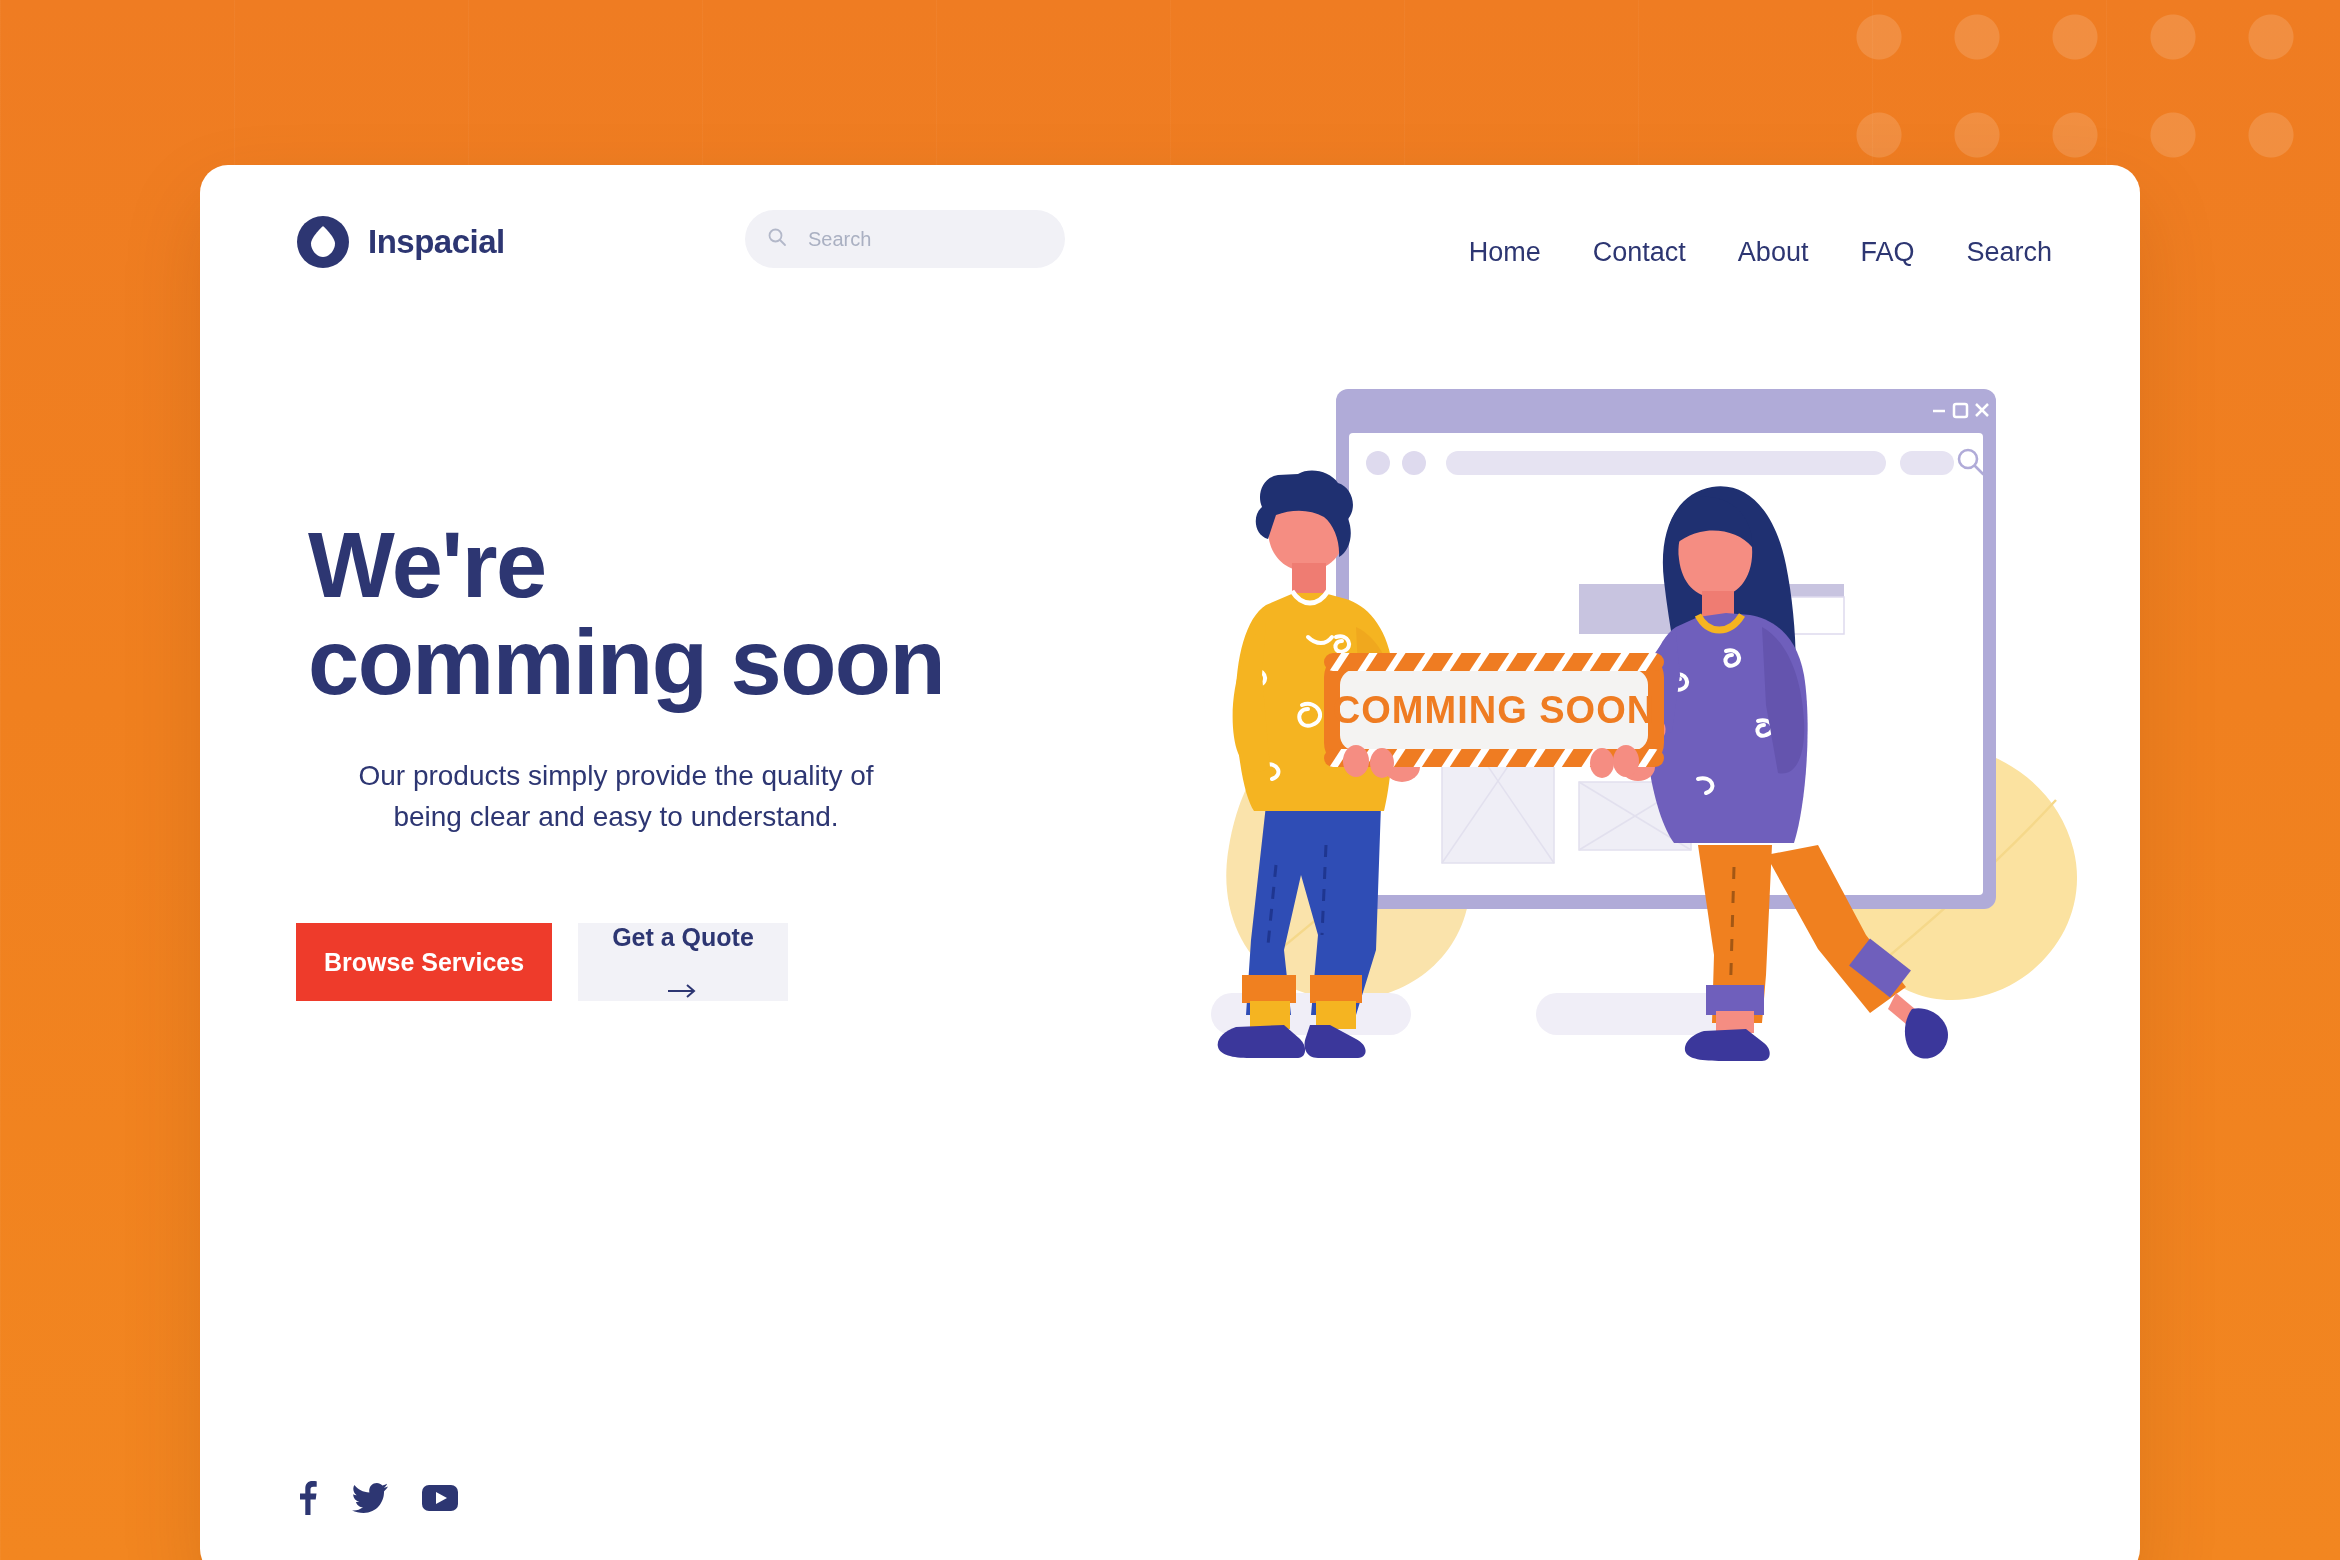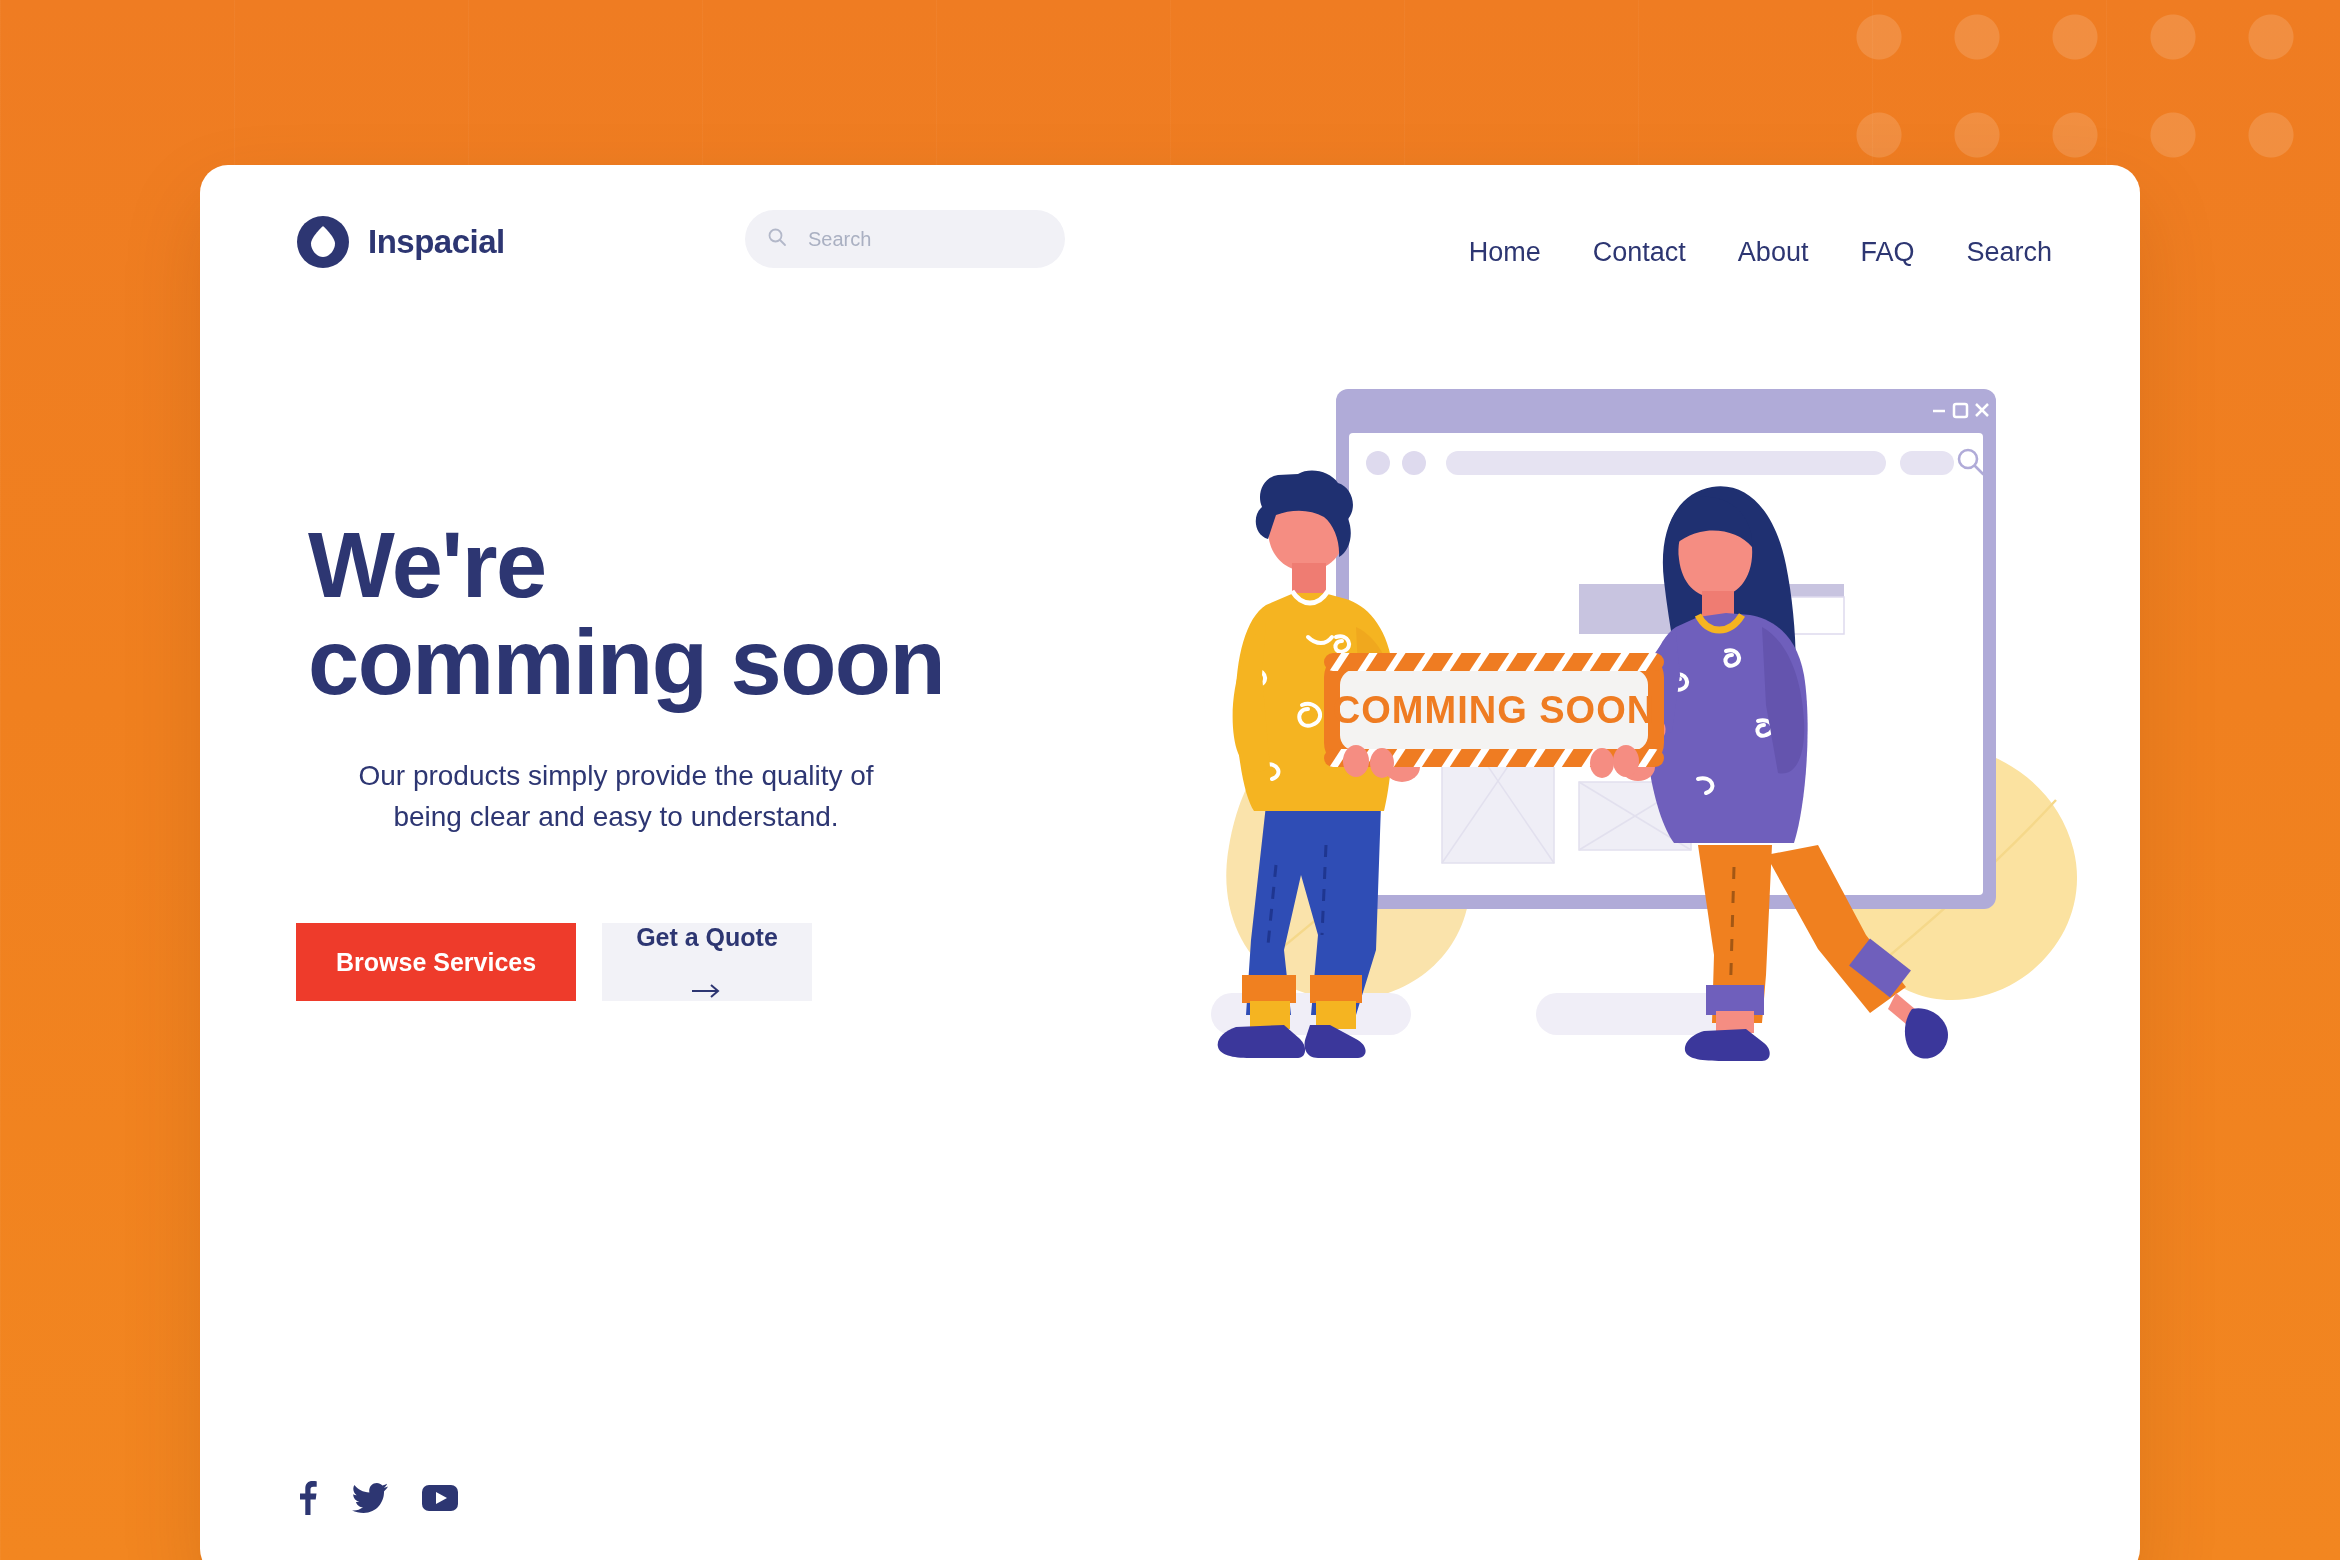--- a/index.html
+++ b/index.html
@@ -56,21 +56,21 @@
   .headline{
     font-size:92px;line-height:1.05;font-weight:bold;color:#2d3672;margin:12px;letter-spacing:-1.5px;
   }
   .headline span{display:block;}
   .subtitle{
     margin:46px 0 8px 0;font-size:28px;line-height:1.45;color:#2d3672;max-width:640px;text-align:center;
   }
   .cta-row{margin-top:86px;display:flex;align-items:center;gap:26px;}
   .btn-primary{
     background:#ee3b2b;color:#ffffff;border:0;font-family:"Liberation Sans",sans-serif;
-    font-size:25px;font-weight:bold;padding:0 40px;height:78px;line-height:78px;cursor:pointer;
+    font-size:25px;font-weight:bold;padding:0 28px;height:78px;line-height:78px;cursor:pointer;
   }
   .btn-secondary{
     background:#f2f2f7;color:#2d3672;border:0;font-family:"Liberation Sans",sans-serif;
     font-size:25px;font-weight:bold;padding:0 34px;height:78px;cursor:pointer;
     display:flex;align-items:center;gap:24px;flex-direction:column;
   }
 
   
   .socials{position:absolute;left:96px;bottom:62px;display:flex;align-items:center;gap:34px;}
   .socials a{display:block;line-height:0;}

